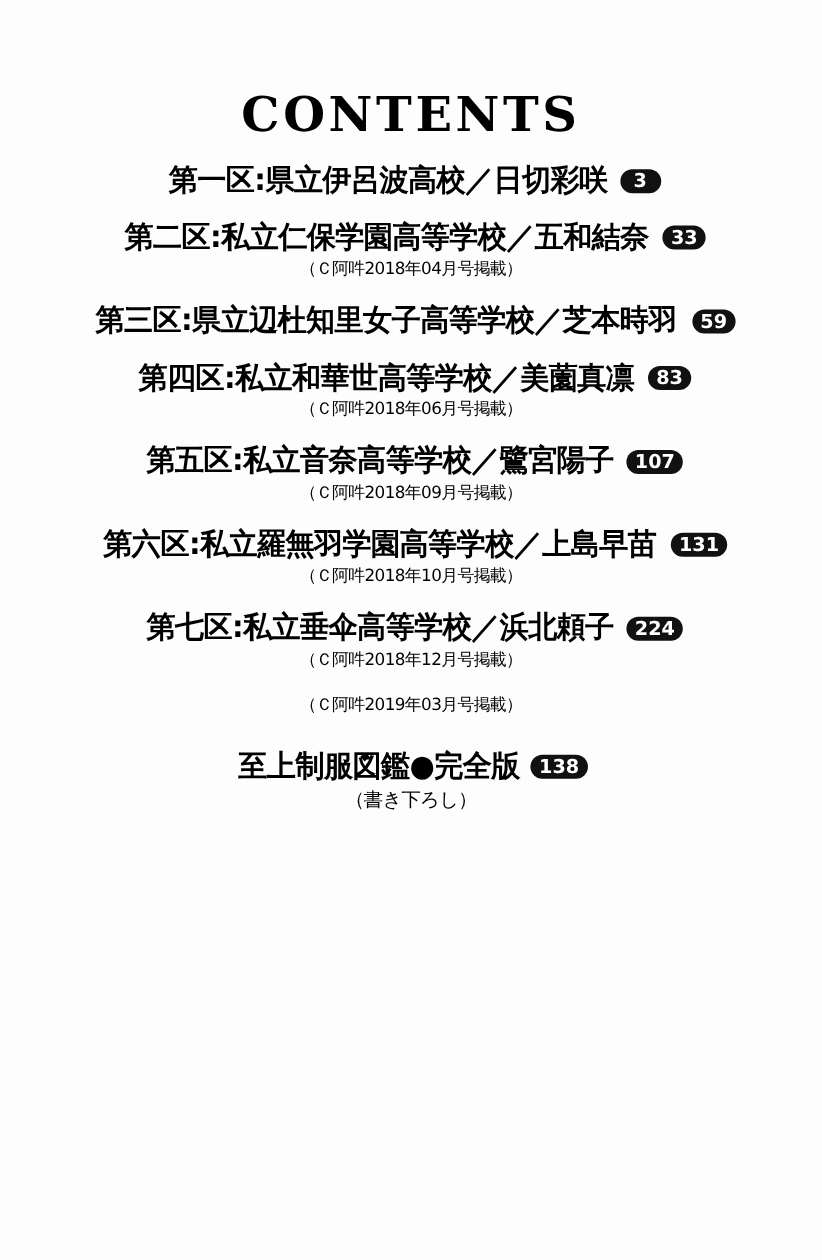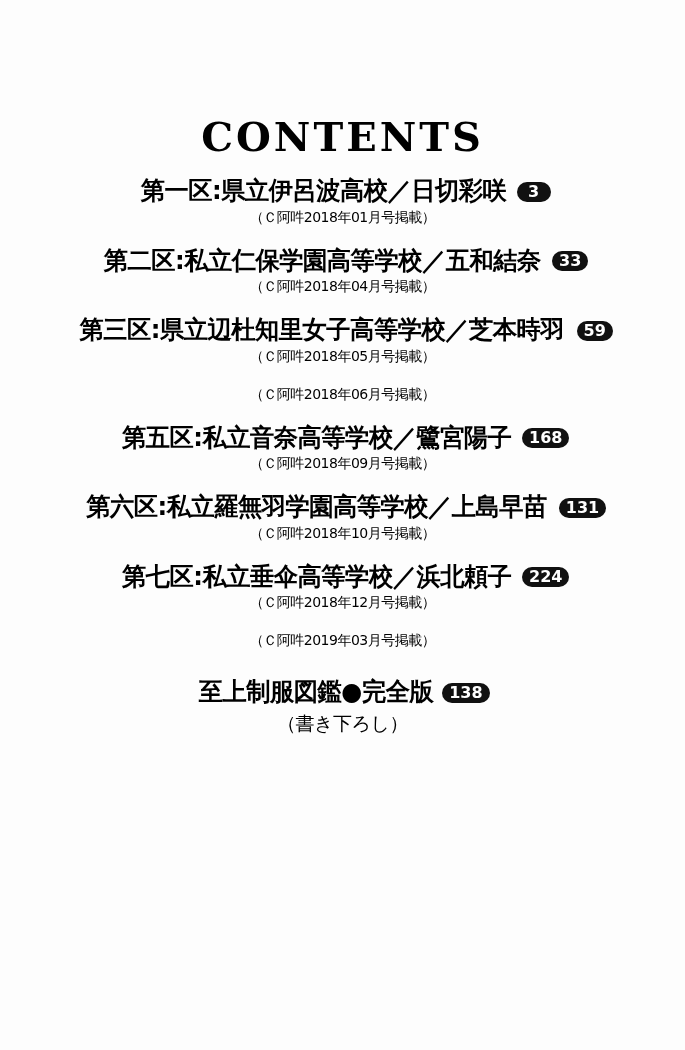--- a/index.html
+++ b/index.html
@@ -20,21 +20,21 @@
     height: 1050px;
     background: #fdfdfd;
   }
   .title {
     text-align: center;
     font-family: "DejaVu Serif", serif;
     font-weight: bold;
     font-size: 40px;
     letter-spacing: 3px;
     margin: 0;
-    padding-top: 117px;
+    padding-top: 76px;
     line-height: 1;
   }
   .toc {
     margin: 14px;
     padding: 0;
     list-style: none;
   }
   .entry {
     margin-top: 20px;
     text-align: center;
@@ -78,63 +78,65 @@
     margin-top: 4px;
     letter-spacing: -0.5px;
   }
   .entry.last {
     margin-top: 28px;
   }
   .entry.last .entry-text {
     font-size: 25px;
   }
   .entry.last .entry-note {
-    font-size: 19px;
+    font-size: 16px;
     margin-top: 5px;
   }
 </style>
 </head>
 <body>
 
 <div id="page">
   <h1 class="title">CONTENTS</h1>
   <ul class="toc">
 
     <li class="entry">
       <div class="entry-line">
         <span class="entry-text">第一区:県立伊呂波高校／日切彩咲</span>
         <span class="page-badge">3</span>
       </div>
-      <div class="entry-note">（Ｃ阿吽2018年01月号掲載）</div>
     </li>
 
     <li class="entry">
       <div class="entry-line">
         <span class="entry-text">第二区:私立仁保学園高等学校／五和結奈</span>
         <span class="page-badge">33</span>
       </div>
       <div class="entry-note">（Ｃ阿吽2018年04月号掲載）</div>
     </li>
 
     <li class="entry">
       <div class="entry-line">
         <span class="entry-text">第三区:県立辺杜知里女子高等学校／芝本時羽</span>
         <span class="page-badge">59</span>
       </div>
-      <div class="entry-note">（Ｃ阿吽2018年05月号掲載）</div>
     </li>
 
     <li class="entry">
+      <div class="entry-line">
+        <span class="entry-text">第四区:私立和華世高等学校／美薗真凛</span>
+        <span class="page-badge">83</span>
+      </div>
       <div class="entry-note">（Ｃ阿吽2018年06月号掲載）</div>
     </li>
 
     <li class="entry">
       <div class="entry-line">
         <span class="entry-text">第五区:私立音奈高等学校／鷺宮陽子</span>
-        <span class="page-badge">168</span>
+        <span class="page-badge">107</span>
       </div>
       <div class="entry-note">（Ｃ阿吽2018年09月号掲載）</div>
     </li>
 
     <li class="entry">
       <div class="entry-line">
         <span class="entry-text">第六区:私立羅無羽学園高等学校／上島早苗</span>
         <span class="page-badge">131</span>
       </div>
       <div class="entry-note">（Ｃ阿吽2018年10月号掲載）</div>

